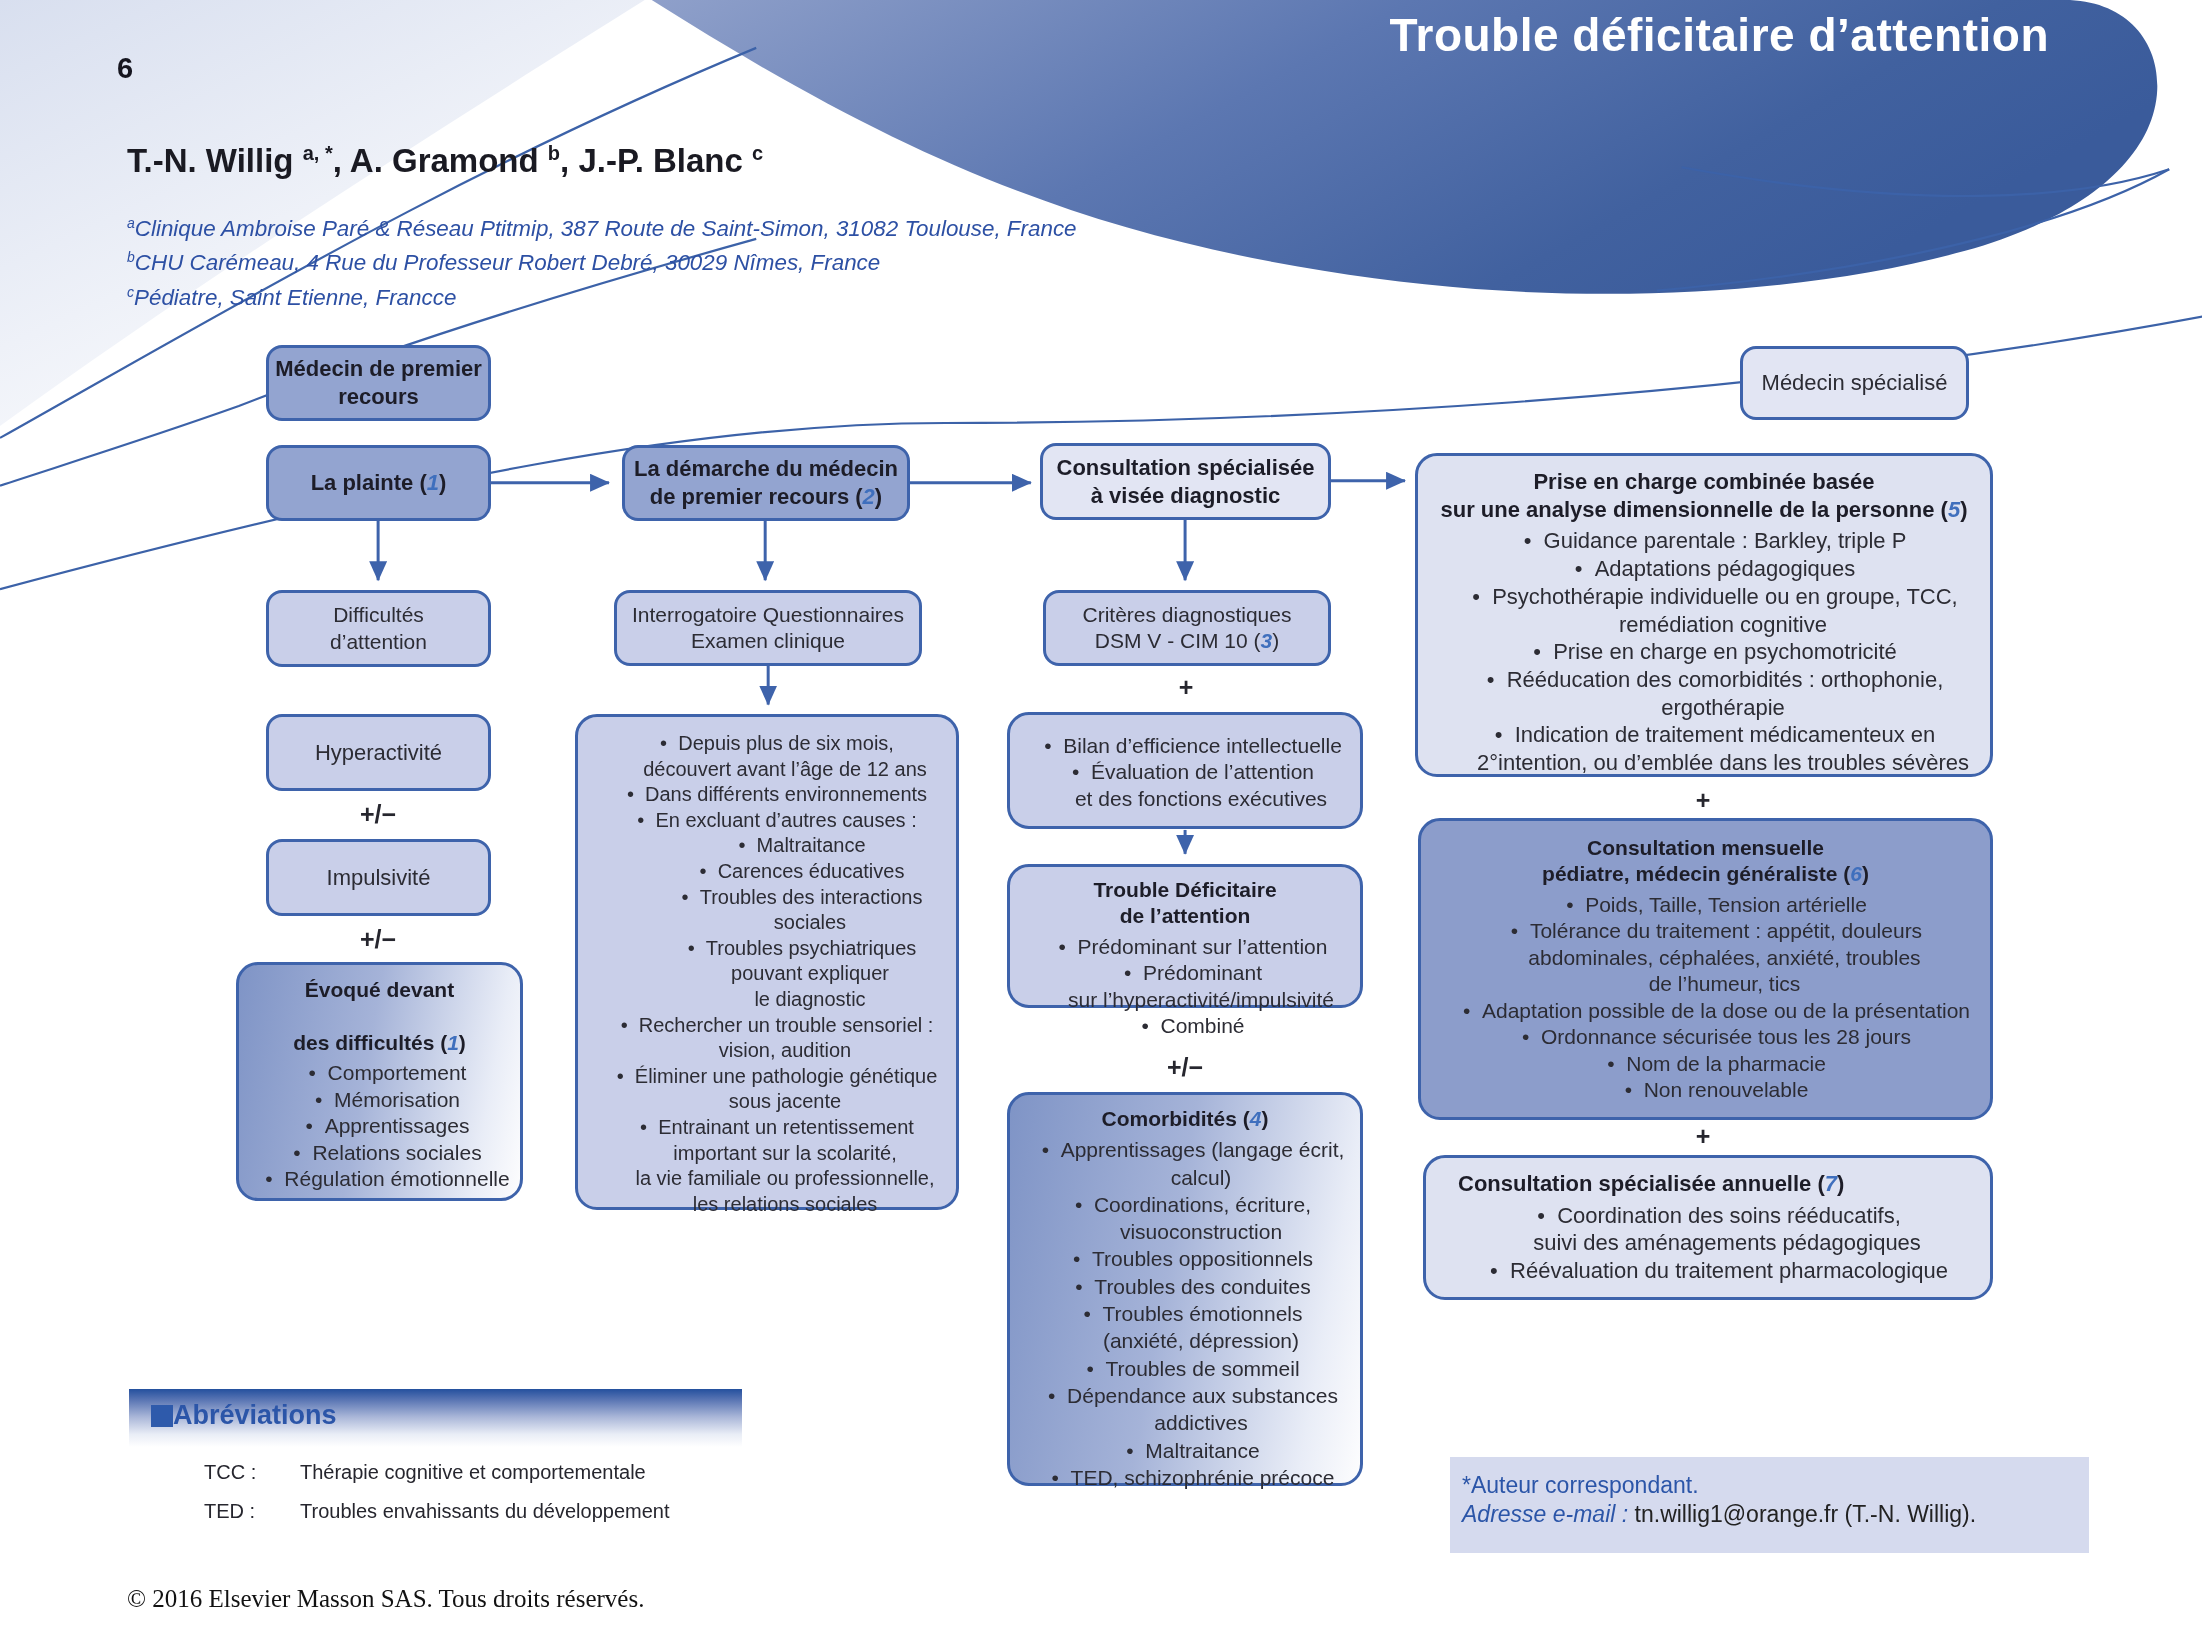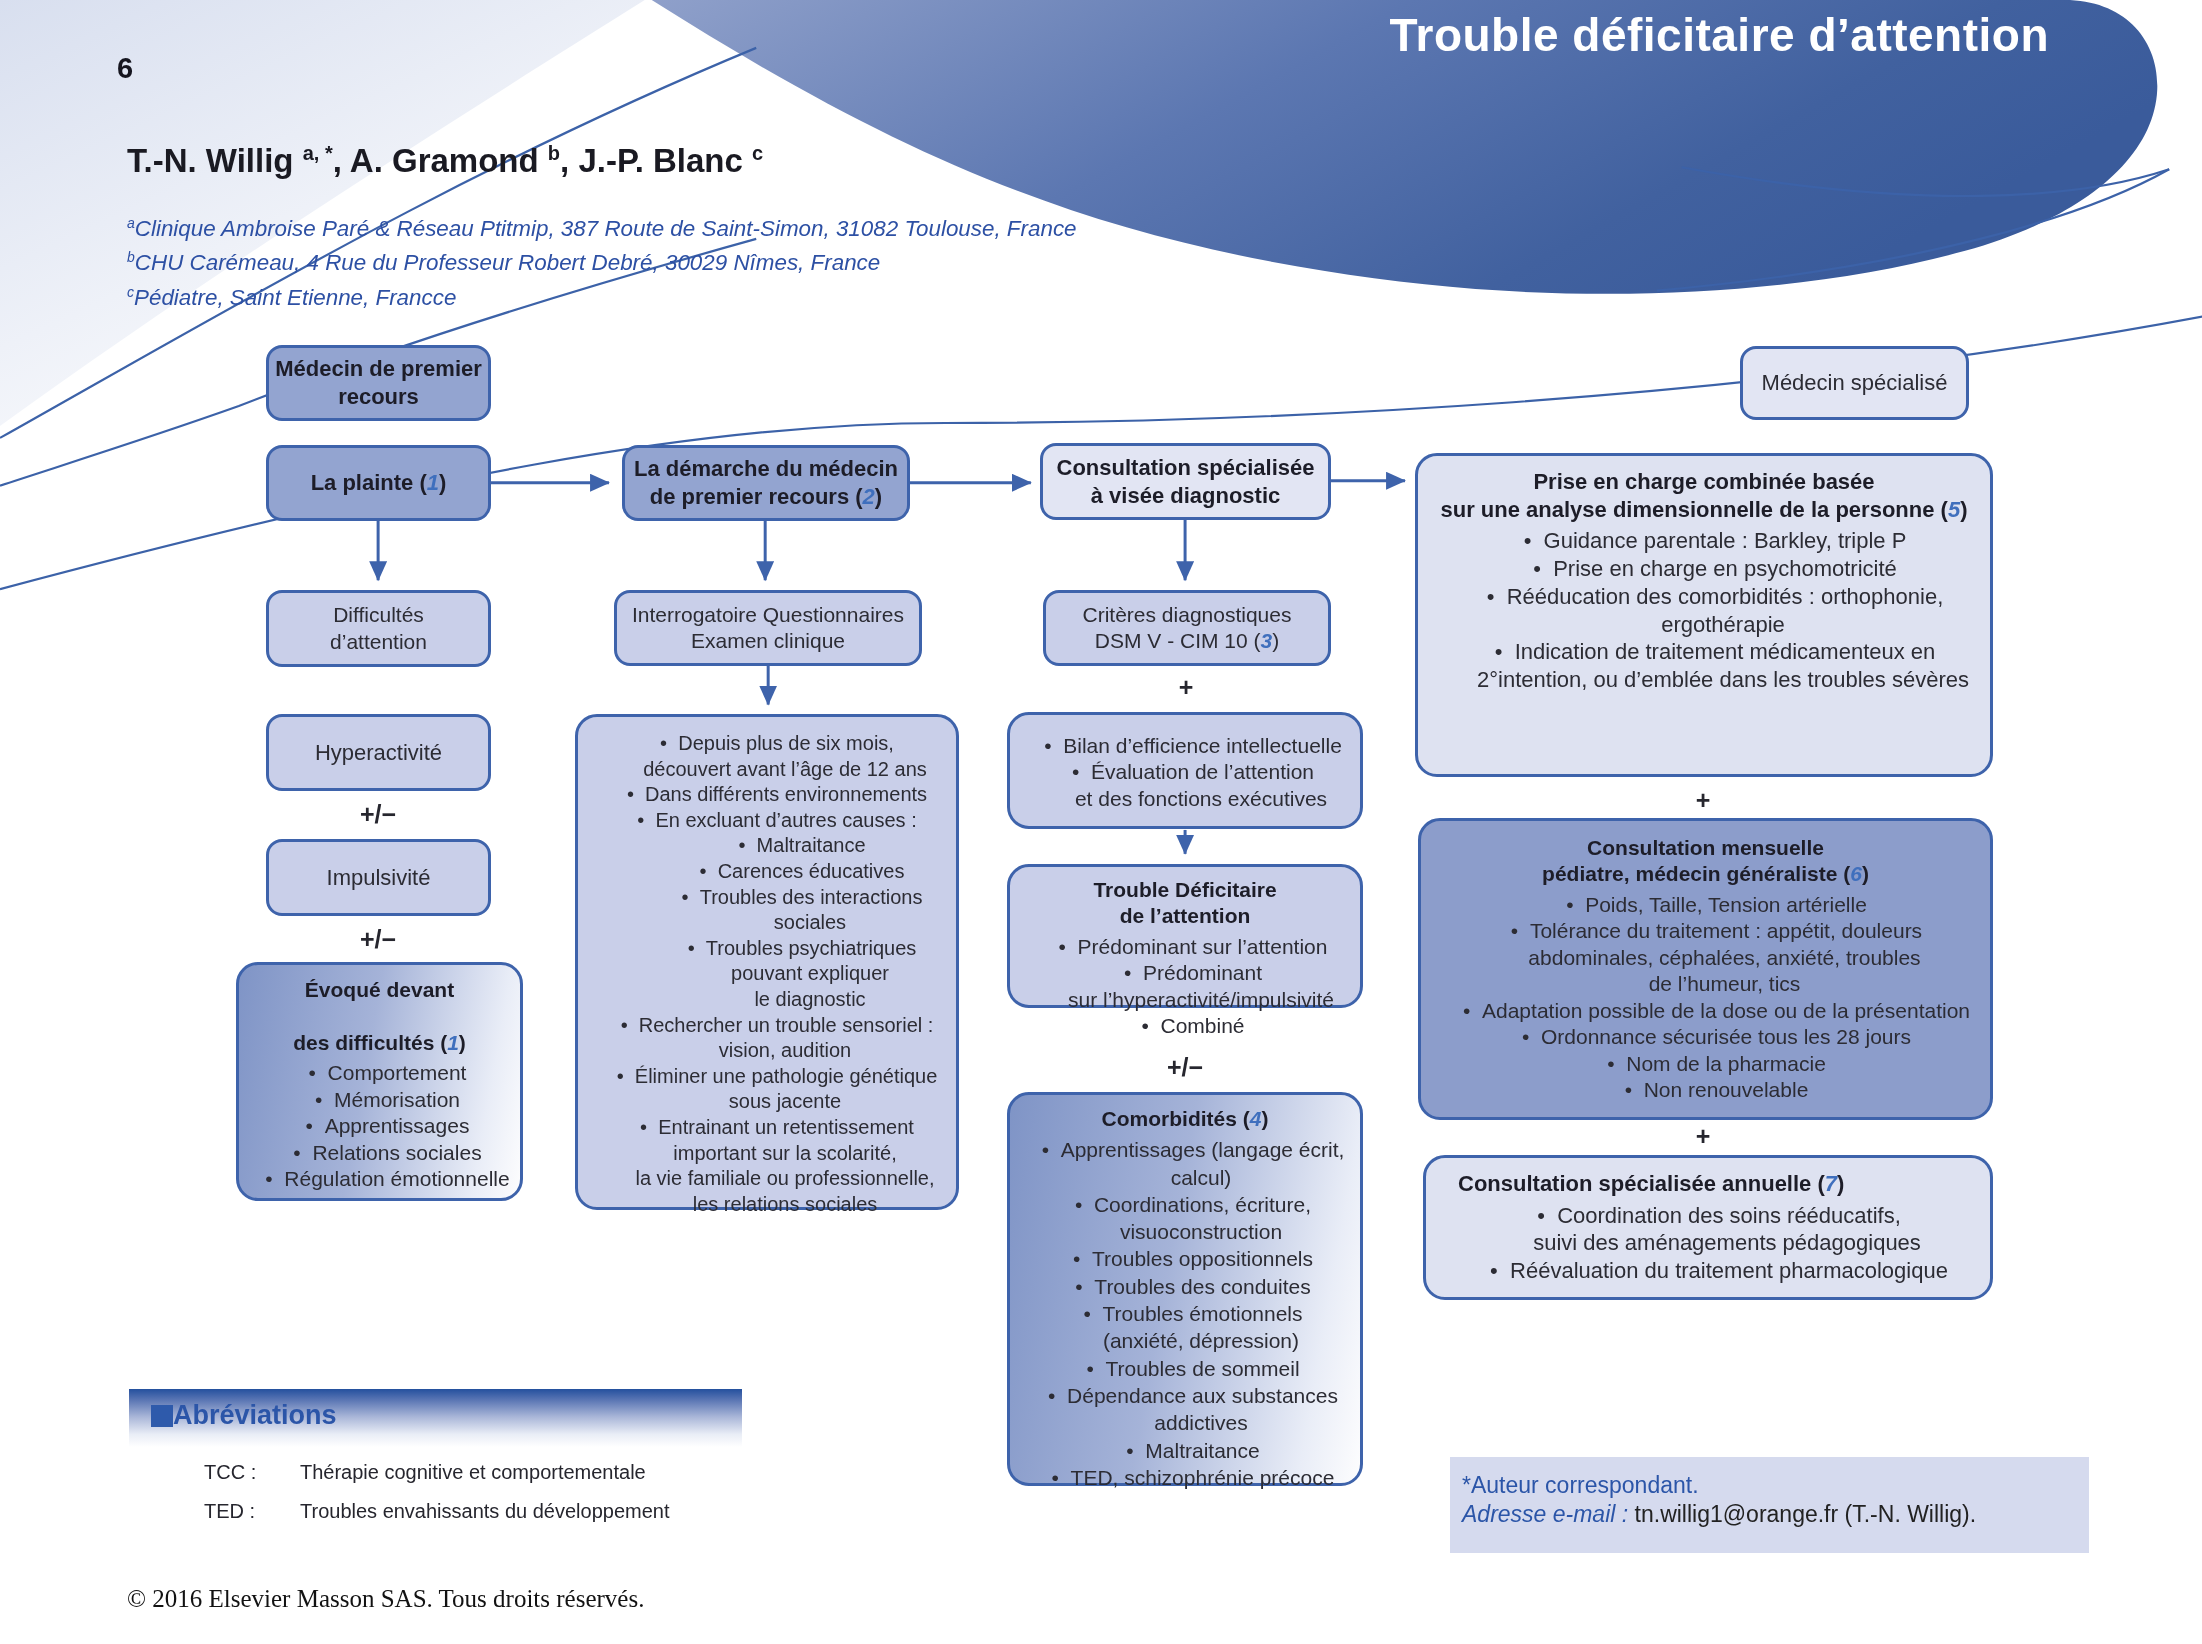--- a/index.html
+++ b/index.html
@@ -240,20 +240,23 @@
 
   <div class="box fill-xlight tc" style="left:1740px;top:346px;width:229px;height:74px;font-size:22px;">
     <div>Médecin spécialisé</div>
   </div>
 
   <div class="box fill-pale r22" style="left:1415px;top:453px;width:578px;height:324px;font-size:22px;justify-content:flex-start;padding-top:12px;">
     <div class="btitle">Prise en charge combinée basée</div>
     <div class="btitle"><span>sur une analyse dimensionnelle de la personne (</span><span class="ref">5</span><span>)</span></div>
     <ul style="padding-left:20px;">
         <li>Guidance parentale : Barkley, triple P</li>
+        <li>Adaptations pédagogiques</li>
+        <li>Psychothérapie individuelle ou en groupe, TCC,
+remédiation cognitive</li>
         <li>Prise en charge en psychomotricité</li>
         <li>Rééducation des comorbidités : orthophonie,
 ergothérapie</li>
         <li>Indication de traitement médicamenteux en
 2°intention, ou d’emblée dans les troubles sévères</li>
       </ul>
   </div>
 
   <span class="conn" style="left:1703px;top:786px;">+</span>
 

